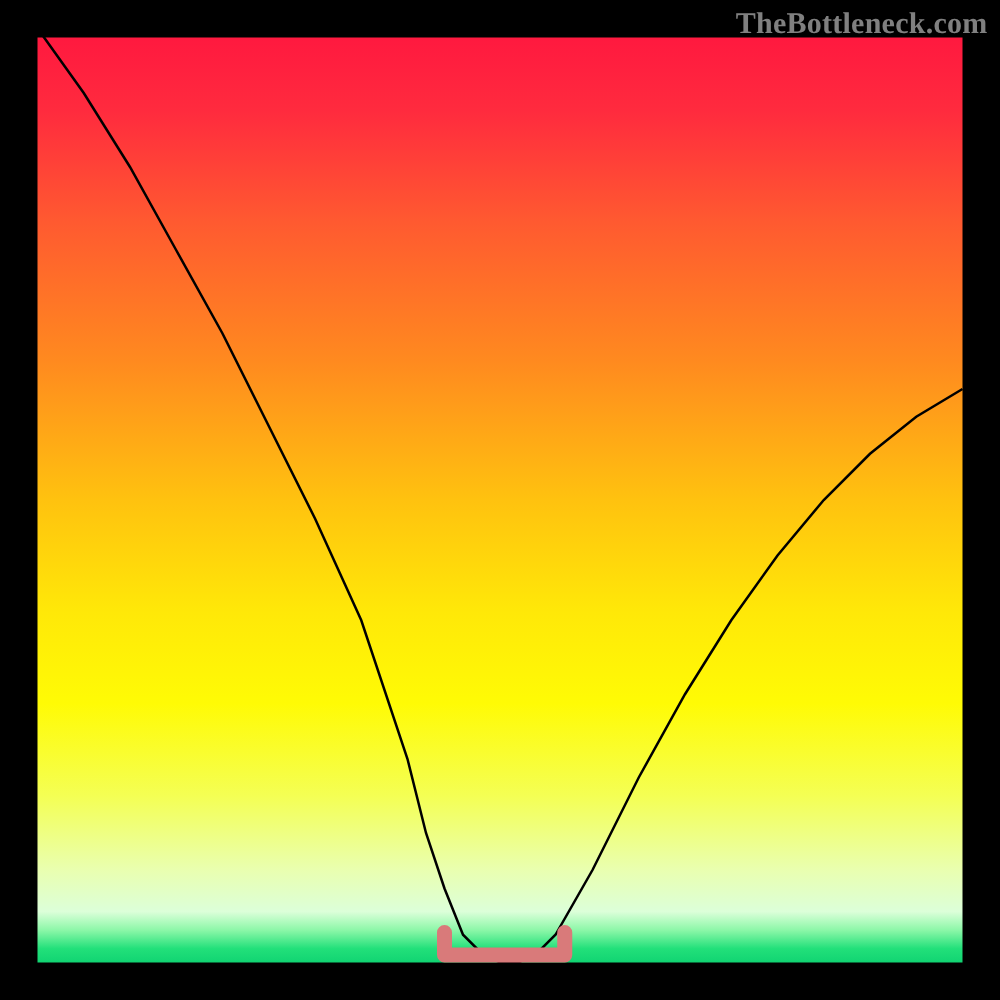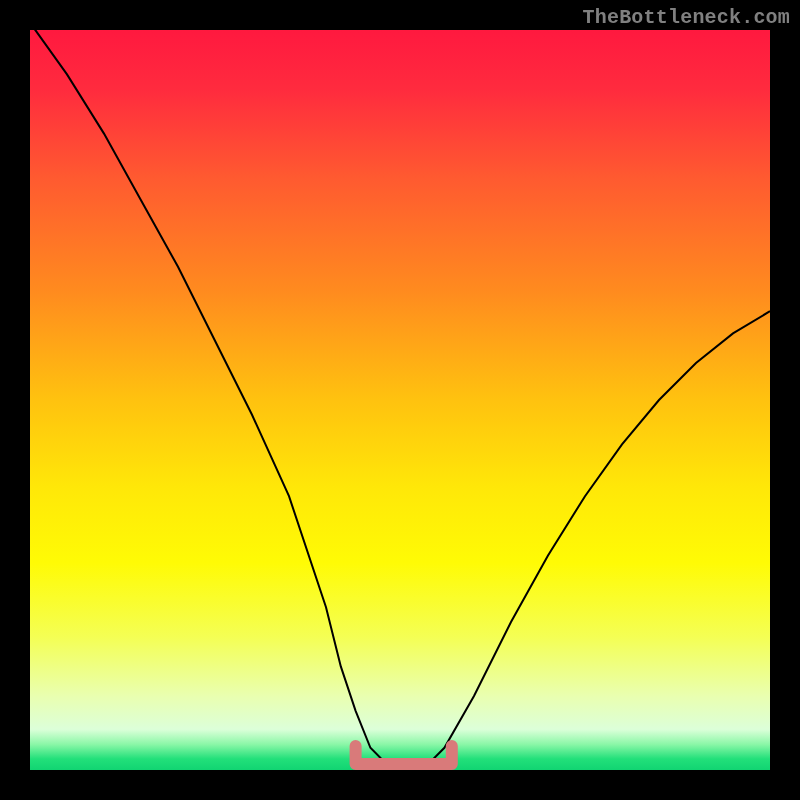--- a/index.html
+++ b/index.html
@@ -17,22 +17,22 @@
   }
   svg {
     position: absolute;
     top: 0;
     left: 0;
   }
   .watermark {
     position: absolute;
     top: 6px;
     right: 10px;
-    font-family: Liberation Mono, monospace;
-    font-size: 20px;
+    font-family: Liberation Serif, serif;
+    font-size: 24px;
     font-weight: 600;
     color: #808080;
     letter-spacing: 0.2px;
   }
 </style>
 </head>
 <body>
 
 <div class="stage">
   <svg width="800" height="800" viewBox="0 0 800 800">

